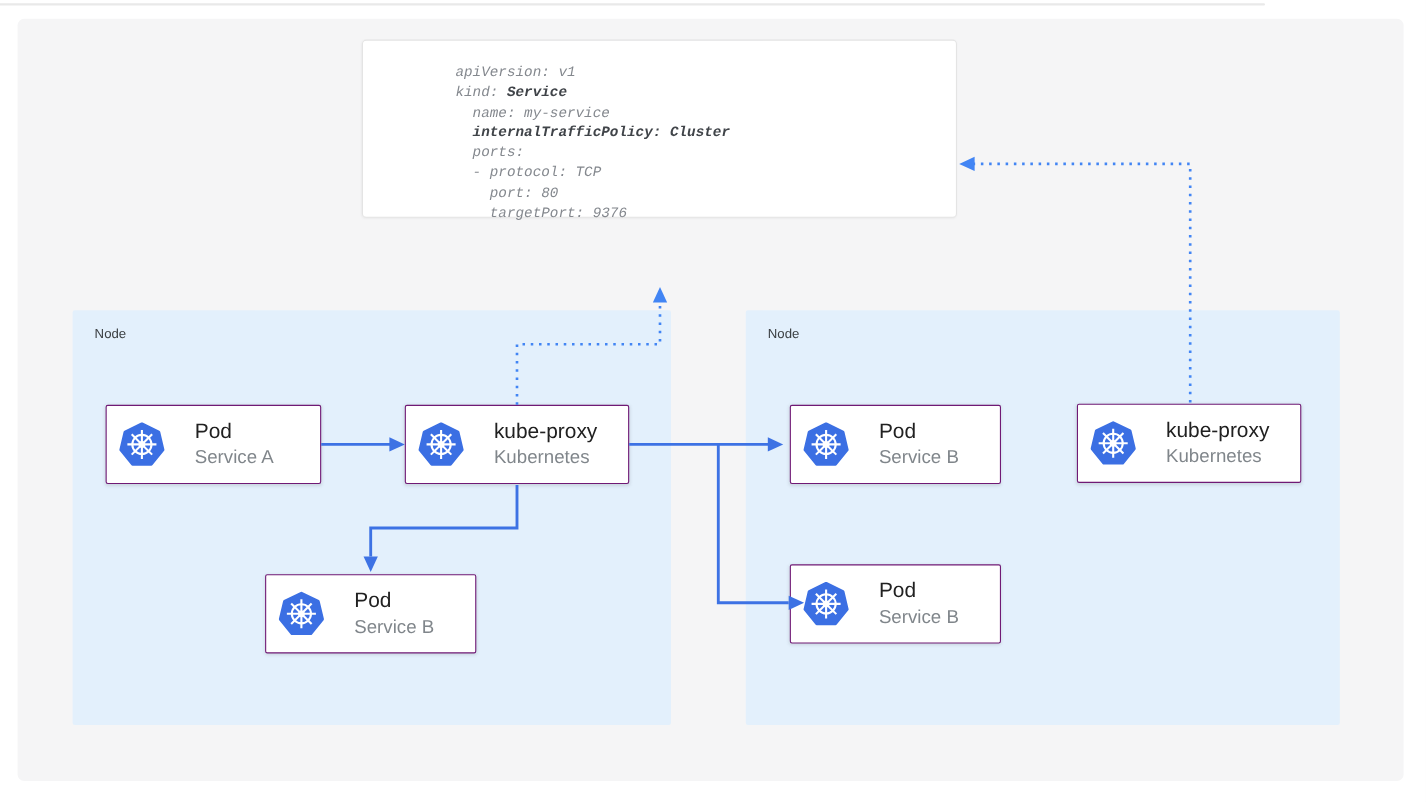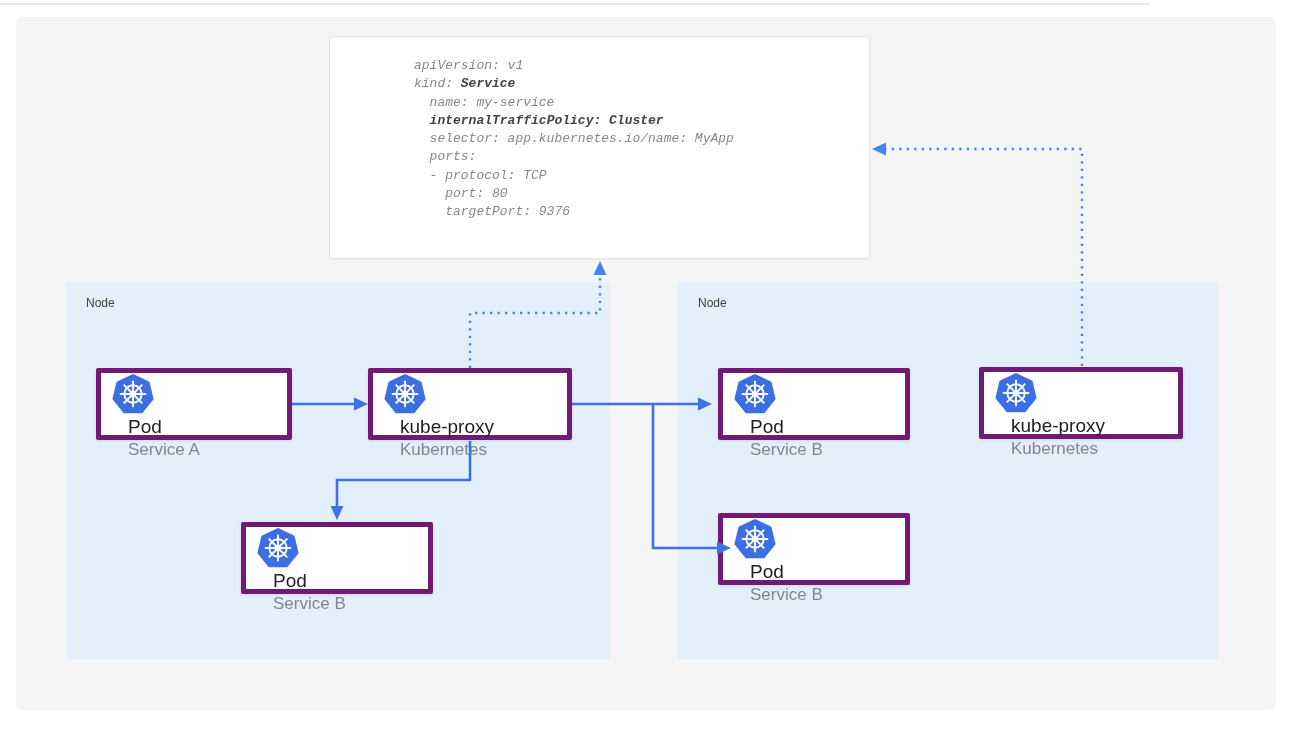--- a/index.html
+++ b/index.html
@@ -14,37 +14,37 @@
     --node-label-color:#3c4043;
   }
   *{margin:0;padding:0;box-sizing:border-box;}
   html,body{background:#ffffff;}
   body{font-family:"Liberation Sans", sans-serif;}
   .canvas{position:relative;width:1296px;height:729px;background:#ffffff;overflow:hidden;}
   .top-line{position:absolute;left:0;top:3px;width:1150px;height:2px;background:#e9e9e9;border-radius:0 2px 2px 0;}
   .panel{position:absolute;left:16px;top:17px;width:1260px;height:693px;background:var(--panel-fill);border-radius:6px;}
 
   
-  .yaml-card{position:absolute;left:329px;top:36px;width:541px;height:223px;background:#ffffff;
+  .yaml-card{position:absolute;left:329px;top:36px;width:541px;height:162px;background:#ffffff;
     border:1px solid #e4e4e4;border-radius:4px;box-shadow:0 1px 2px rgba(0,0,0,0.04);}
   .code{position:absolute;left:0;top:20px;width:100%;padding-left:84px;
     font-family:"Liberation Mono","DejaVu Sans Mono",monospace;font-style:italic;
     font-size:13px;line-height:18.3px;color:var(--code-text);}
   .code-line{white-space:pre;}
   .code-line .b{font-weight:bold;color:var(--code-bold);text-align:right;}
 
   
   .node{position:absolute;top:282px;height:377px;background:var(--node-fill);border-radius:2px;}
   .node-left{left:66px;width:544px;}
   .node-right{left:678px;width:540px;}
   .node-label{position:absolute;left:20px;top:14px;font-size:12px;color:var(--node-label-color);}
 
   
-  .card{position:absolute;height:72px;background:#ffffff;border:5px solid #701a75;border-radius:2px;
-    box-shadow:0 1px 3px rgba(60,64,67,0.15);display:flex;align-items:flex-start;flex-direction:column;}
+  .card{position:absolute;height:72px;background:#ffffff;border:1px solid #701a75;border-radius:2px;
+    box-shadow:0 1px 3px rgba(60,64,67,0.15);display:flex;align-items:center;}
   .card .k8s{width:42px;height:42px;margin-left:11px;flex:0 0 auto;}
   .card-text{margin-left:27px;}
   .card-title{font-size:19px;line-height:24px;color:var(--title-color);}
   .card-sub{font-size:17px;line-height:22px;color:var(--subtitle-color);}
 
   .card-pod-a{left:96px;top:368px;width:196px;}
   .card-kube-proxy-left{left:368px;top:368px;width:204px;}
   .card-pod-b-left{left:241px;top:522px;width:192px;}
   .card-pod-b-right-top{left:718px;top:368px;width:192px;}
   .card-pod-b-right-bottom{left:718px;top:513px;width:192px;}
@@ -89,21 +89,20 @@
 
   <div class="top-line"></div>
   <div class="panel"></div>
 
   <div class="yaml-card">
     <div class="code">
         <div class="code-line"><span>apiVersion: v1</span></div>
         <div class="code-line"><span>kind: </span><span class="b">Service</span></div>
         <div class="code-line"><span>  name: my-service</span></div>
         <div class="code-line"><span>  </span><span class="b">internalTrafficPolicy: Cluster</span></div>
-        <div class="code-line"><span>  selector: app.kubernetes.io/name: MyApp</span></div>
         <div class="code-line"><span>  ports:</span></div>
         <div class="code-line"><span>  - protocol: TCP</span></div>
         <div class="code-line"><span>    port: 80</span></div>
         <div class="code-line"><span>    targetPort: 9376</span></div>
       </div>
   </div>
 
   <div class="node node-left">
     <div class="node-label">Node</div>
   </div>

